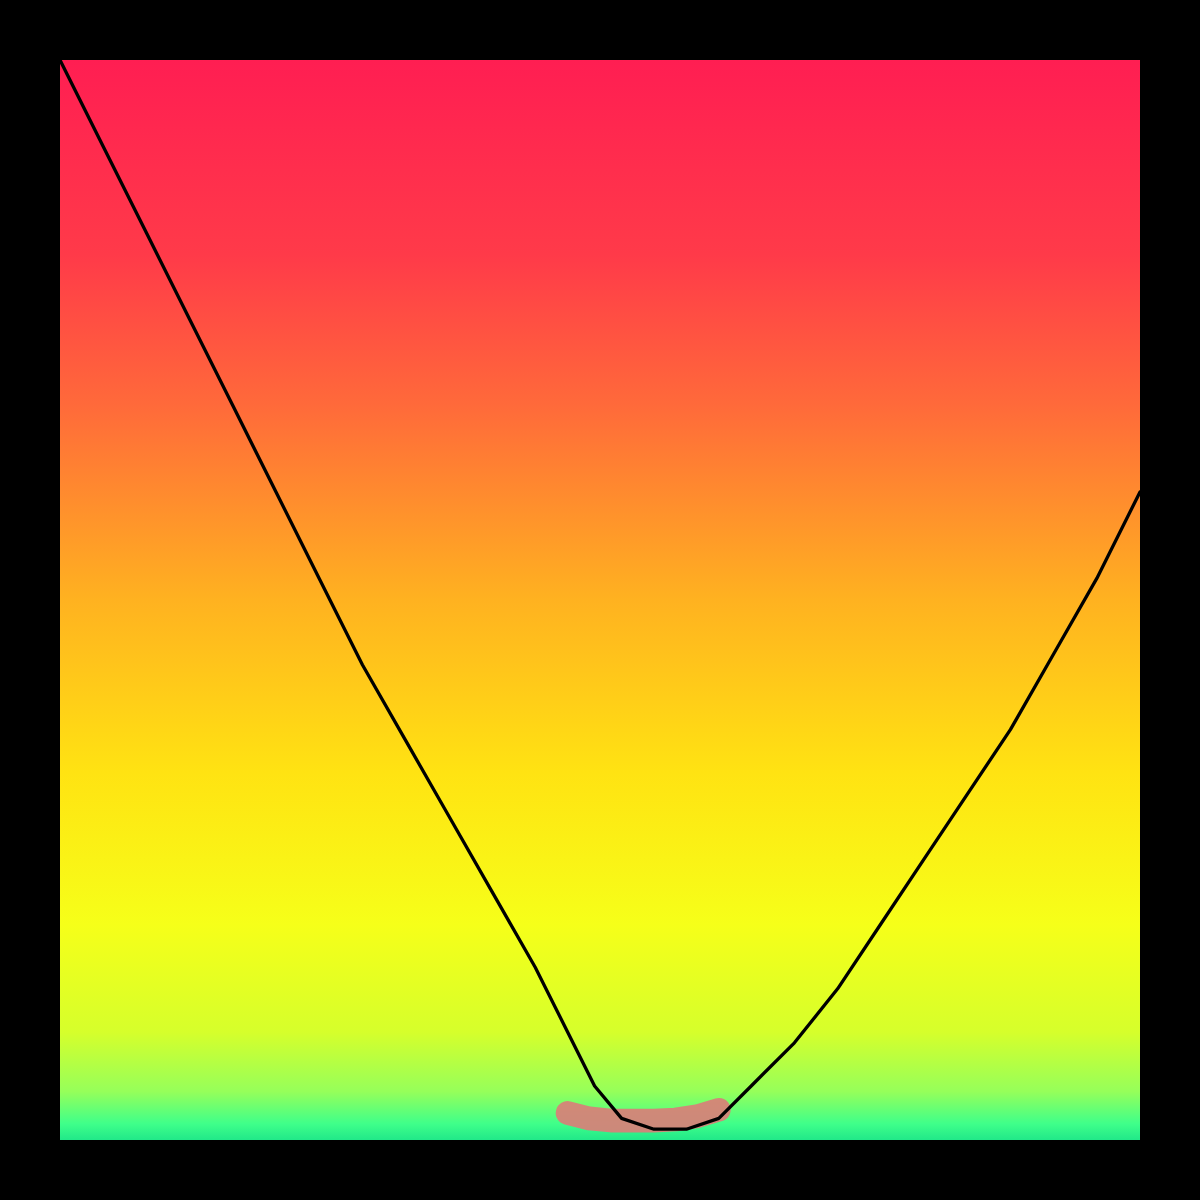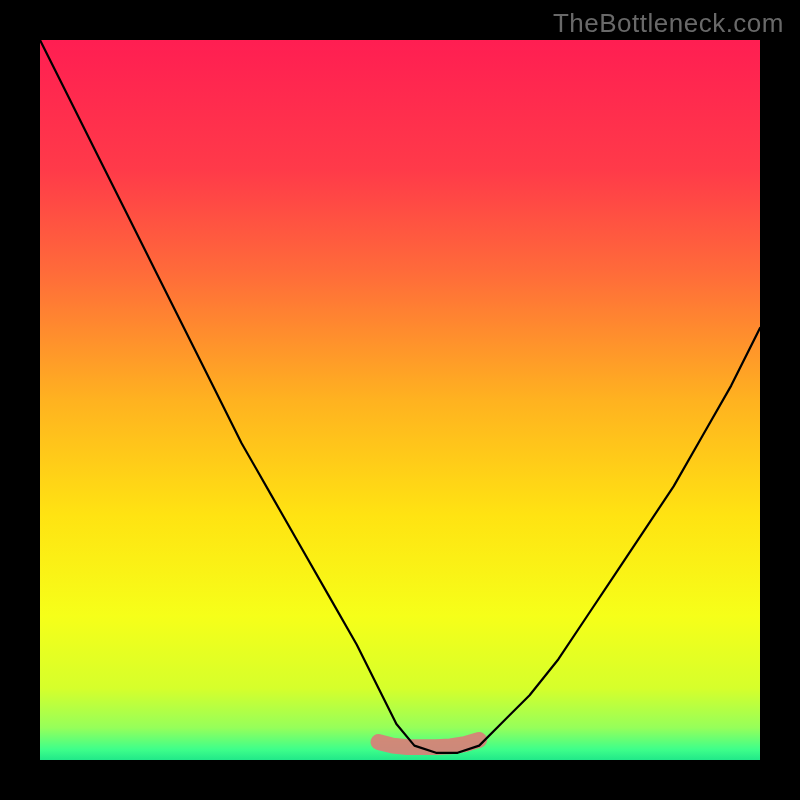--- a/index.html
+++ b/index.html
@@ -59,14 +59,13 @@
             <stop offset="98.50%" stop-color="#3fff8a"></stop>
             <stop offset="100.00%" stop-color="#21e889"></stop>
           </linearGradient>
       </defs>
       <rect id="bg-rect" x="0" y="0" width="720" height="720" fill="url(#bg-grad)"></rect>
       <path id="floor-path" fill="none" stroke-linecap="round" stroke-linejoin="round" d="M338.40 702.00 L352.80 705.60 L367.20 707.04 L381.60 707.04 L396.00 707.04 L410.40 706.32 L424.80 704.16 L439.20 699.84" stroke="#d97f78" stroke-width="15.8" opacity="0.92"></path>
       <path id="curve-path" fill="none" stroke-linecap="round" stroke-linejoin="round" d="M0.00 0.00 L28.80 57.60 L57.60 115.20 L86.40 172.80 L115.20 230.40 L144.00 288.00 L172.80 345.60 L201.60 403.20 L230.40 453.60 L259.20 504.00 L288.00 554.40 L316.80 604.80 L338.40 648.00 L356.40 684.00 L374.40 705.60 L396.00 712.80 L417.60 712.80 L439.20 705.60 L460.80 684.00 L489.60 655.20 L518.40 619.20 L547.20 576.00 L576.00 532.80 L604.80 489.60 L633.60 446.40 L662.40 396.00 L691.20 345.60 L720.00 288.00" stroke="#000000" stroke-width="2.2"></path>
     </svg>
   </div>
 
-  <div class="attribution">TheBottleneck.com</div>
 </div>
 
 </body></html>

